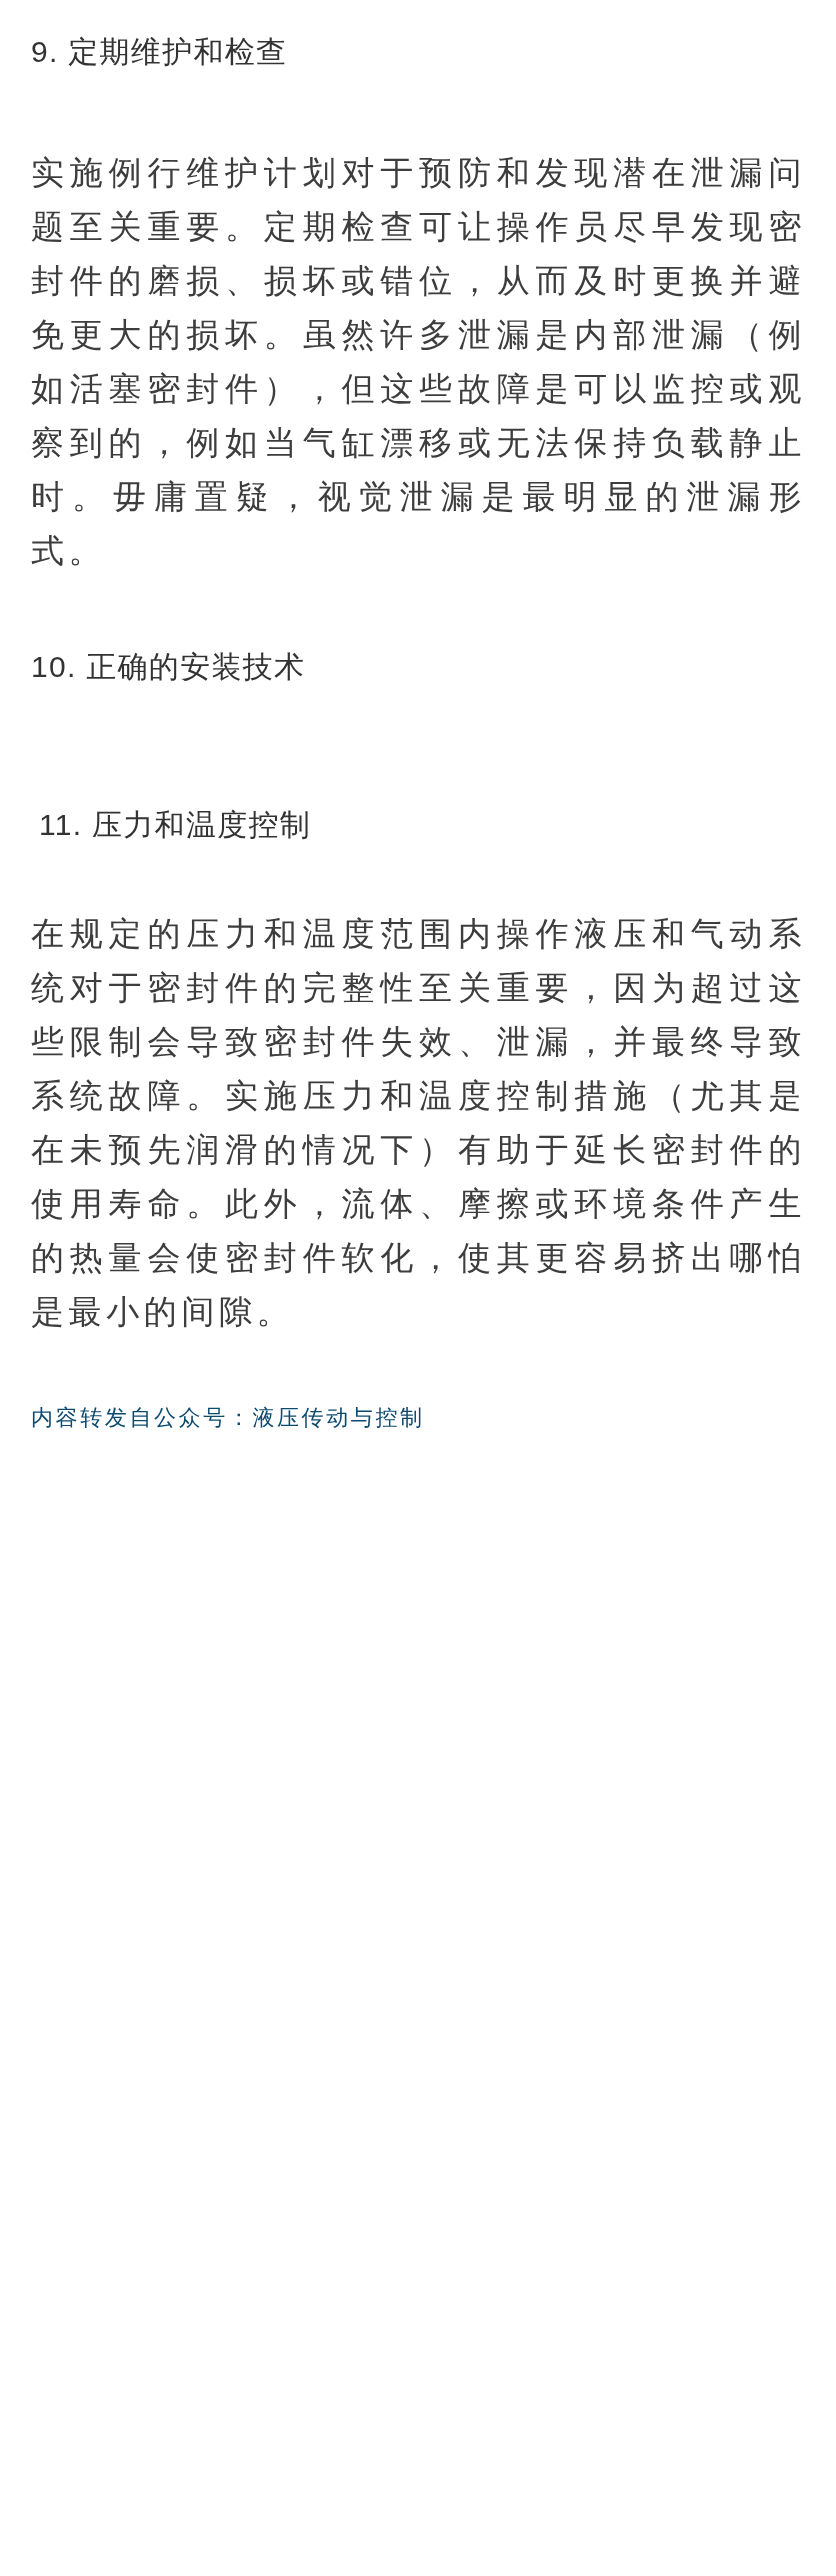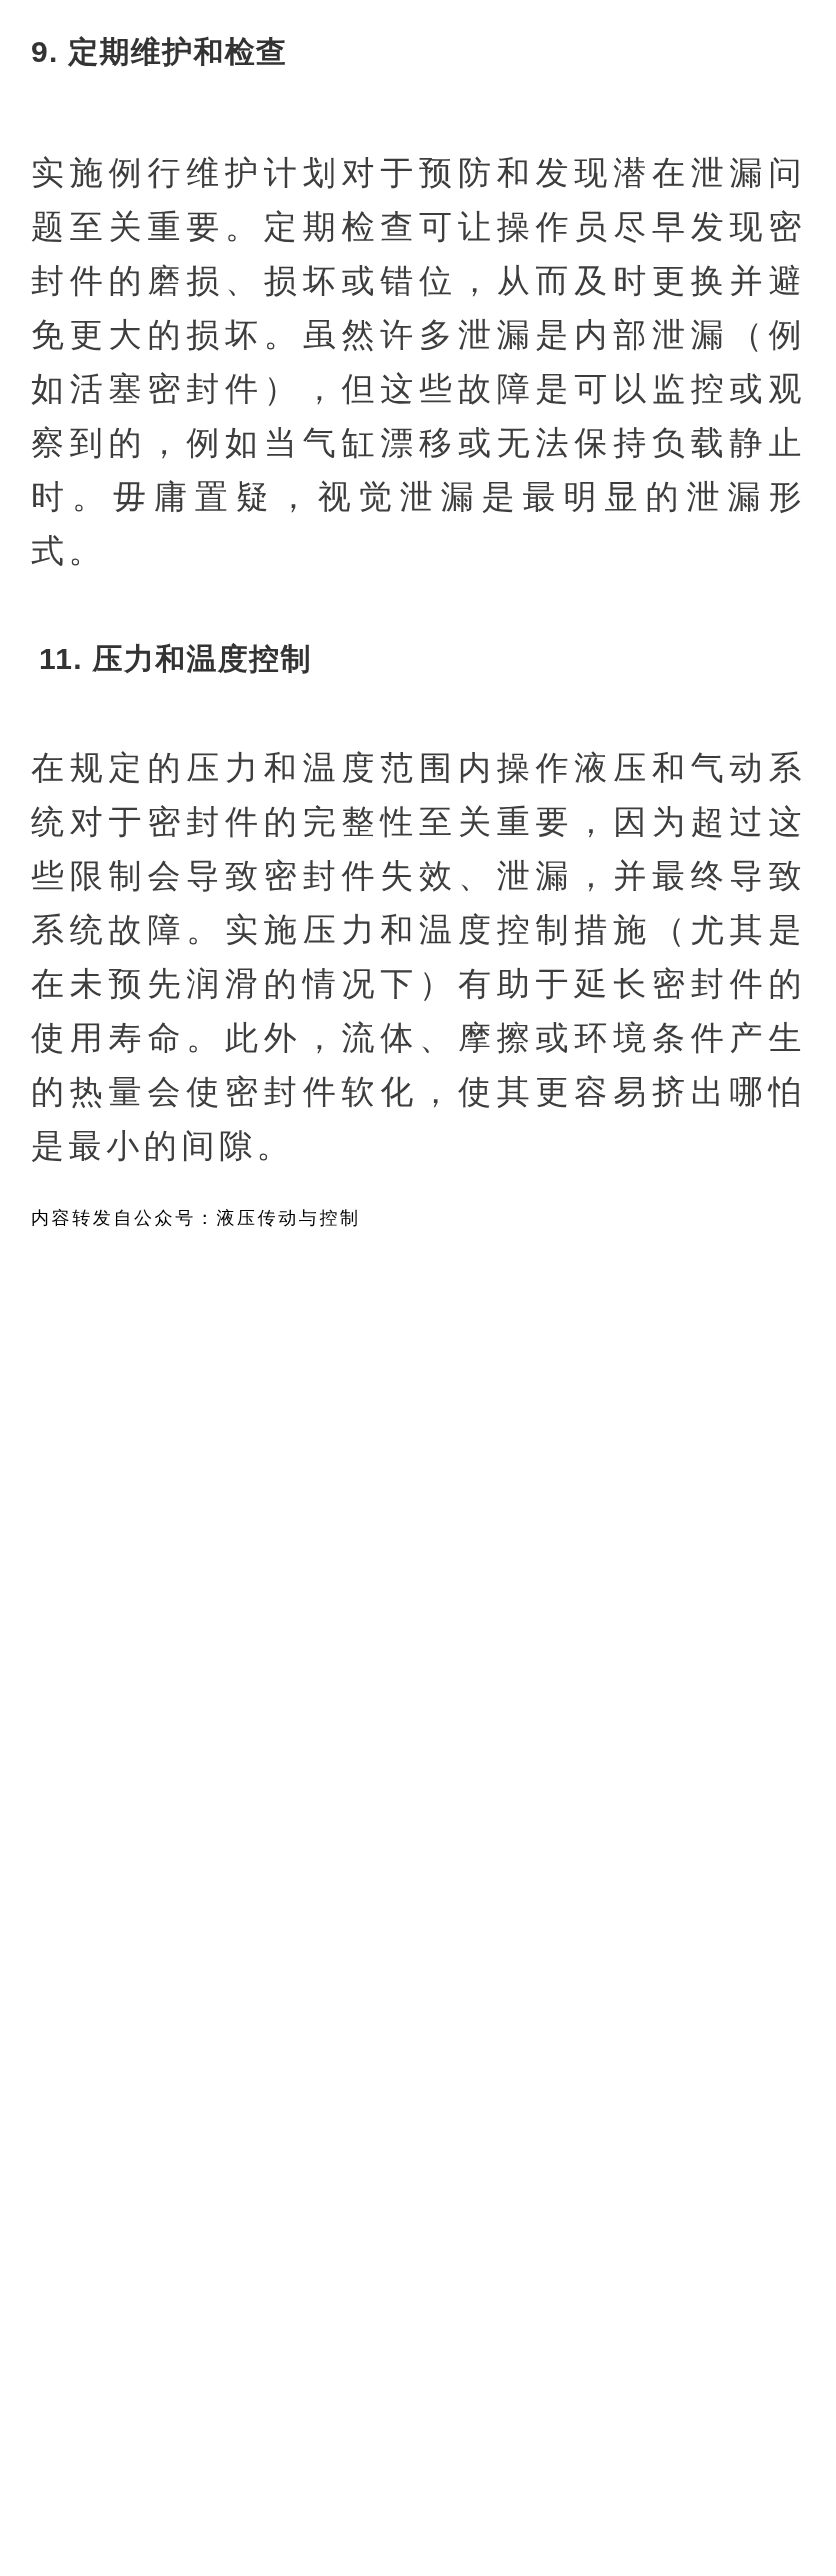--- a/index.html
+++ b/index.html
@@ -14,21 +14,21 @@
     margin: 0;
     padding: 0 30px 38px 31px;
     display: flex;
     flex-direction: column;
     background: #ffffff;
     font-family: "Liberation Sans", sans-serif;
     overflow: hidden;
   }
   .section-heading {
     font-size: 30px;
-    font-weight: 700;
+    font-weight: 400;
     color: #333333;
     line-height: 42px;
     letter-spacing: 1.3px;
     margin: 0;
   }
   .body-paragraph {
     font-size: 33px;
     font-weight: 400;
     color: #3d3d3d;
     line-height: 54px;
@@ -36,37 +36,38 @@
     text-align: justify;
     margin: 0;
   }
   
   .h-9  { margin: 31px 0 73px 0; }
   .h-10 { margin: 68px 0 56px 0; }
   .h-11 { margin: 60px 0 61px 8px; }
   .h-12 { margin: 61px 0 61px 0; }
   .p-gap { margin-bottom: 62px; }
   .source-note {
-    font-size: 18px;
+    font-size: 22px;
     font-weight: 400;
-    color: #000000;
+    color: #0c4a6e;
     line-height: 33px;
     letter-spacing: 2.6px;
-    margin: 29px 0 0 0;
+    margin: 62px 0 0 0;
   }
 </style>
 </head>
 <body>
 
 <div class="page">
 
   <h2 class="section-heading h-9">9. 定期维护和检查</h2>
 
   <p class="body-paragraph">实施例行维护计划对于预防和发现潜在泄漏问题至关重要。定期检查可让操作员尽早发现密封件的磨损、损坏或错位，从而及时更换并避免更大的损坏。虽然许多泄漏是内部泄漏（例如活塞密封件），但这些故障是可以监控或观察到的，例如当气缸漂移或无法保持负载静止时。毋庸置疑，视觉泄漏是最明显的泄漏形式。</p>
 
+  <h2 class="section-heading h-10">10. 正确的安装技术</h2>
 
 
   <h2 class="section-heading h-11">11. 压力和温度控制</h2>
 
   <p class="body-paragraph">在规定的压力和温度范围内操作液压和气动系统对于密封件的完整性至关重要，因为超过这些限制会导致密封件失效、泄漏，并最终导致系统故障。实施压力和温度控制措施（尤其是在未预先润滑的情况下）有助于延长密封件的使用寿命。此外，流体、摩擦或环境条件产生的热量会使密封件软化，使其更容易挤出哪怕是最小的间隙。</p>
 
 
 
 
   <div class="source-note">内容转发自公众号：液压传动与控制</div>

